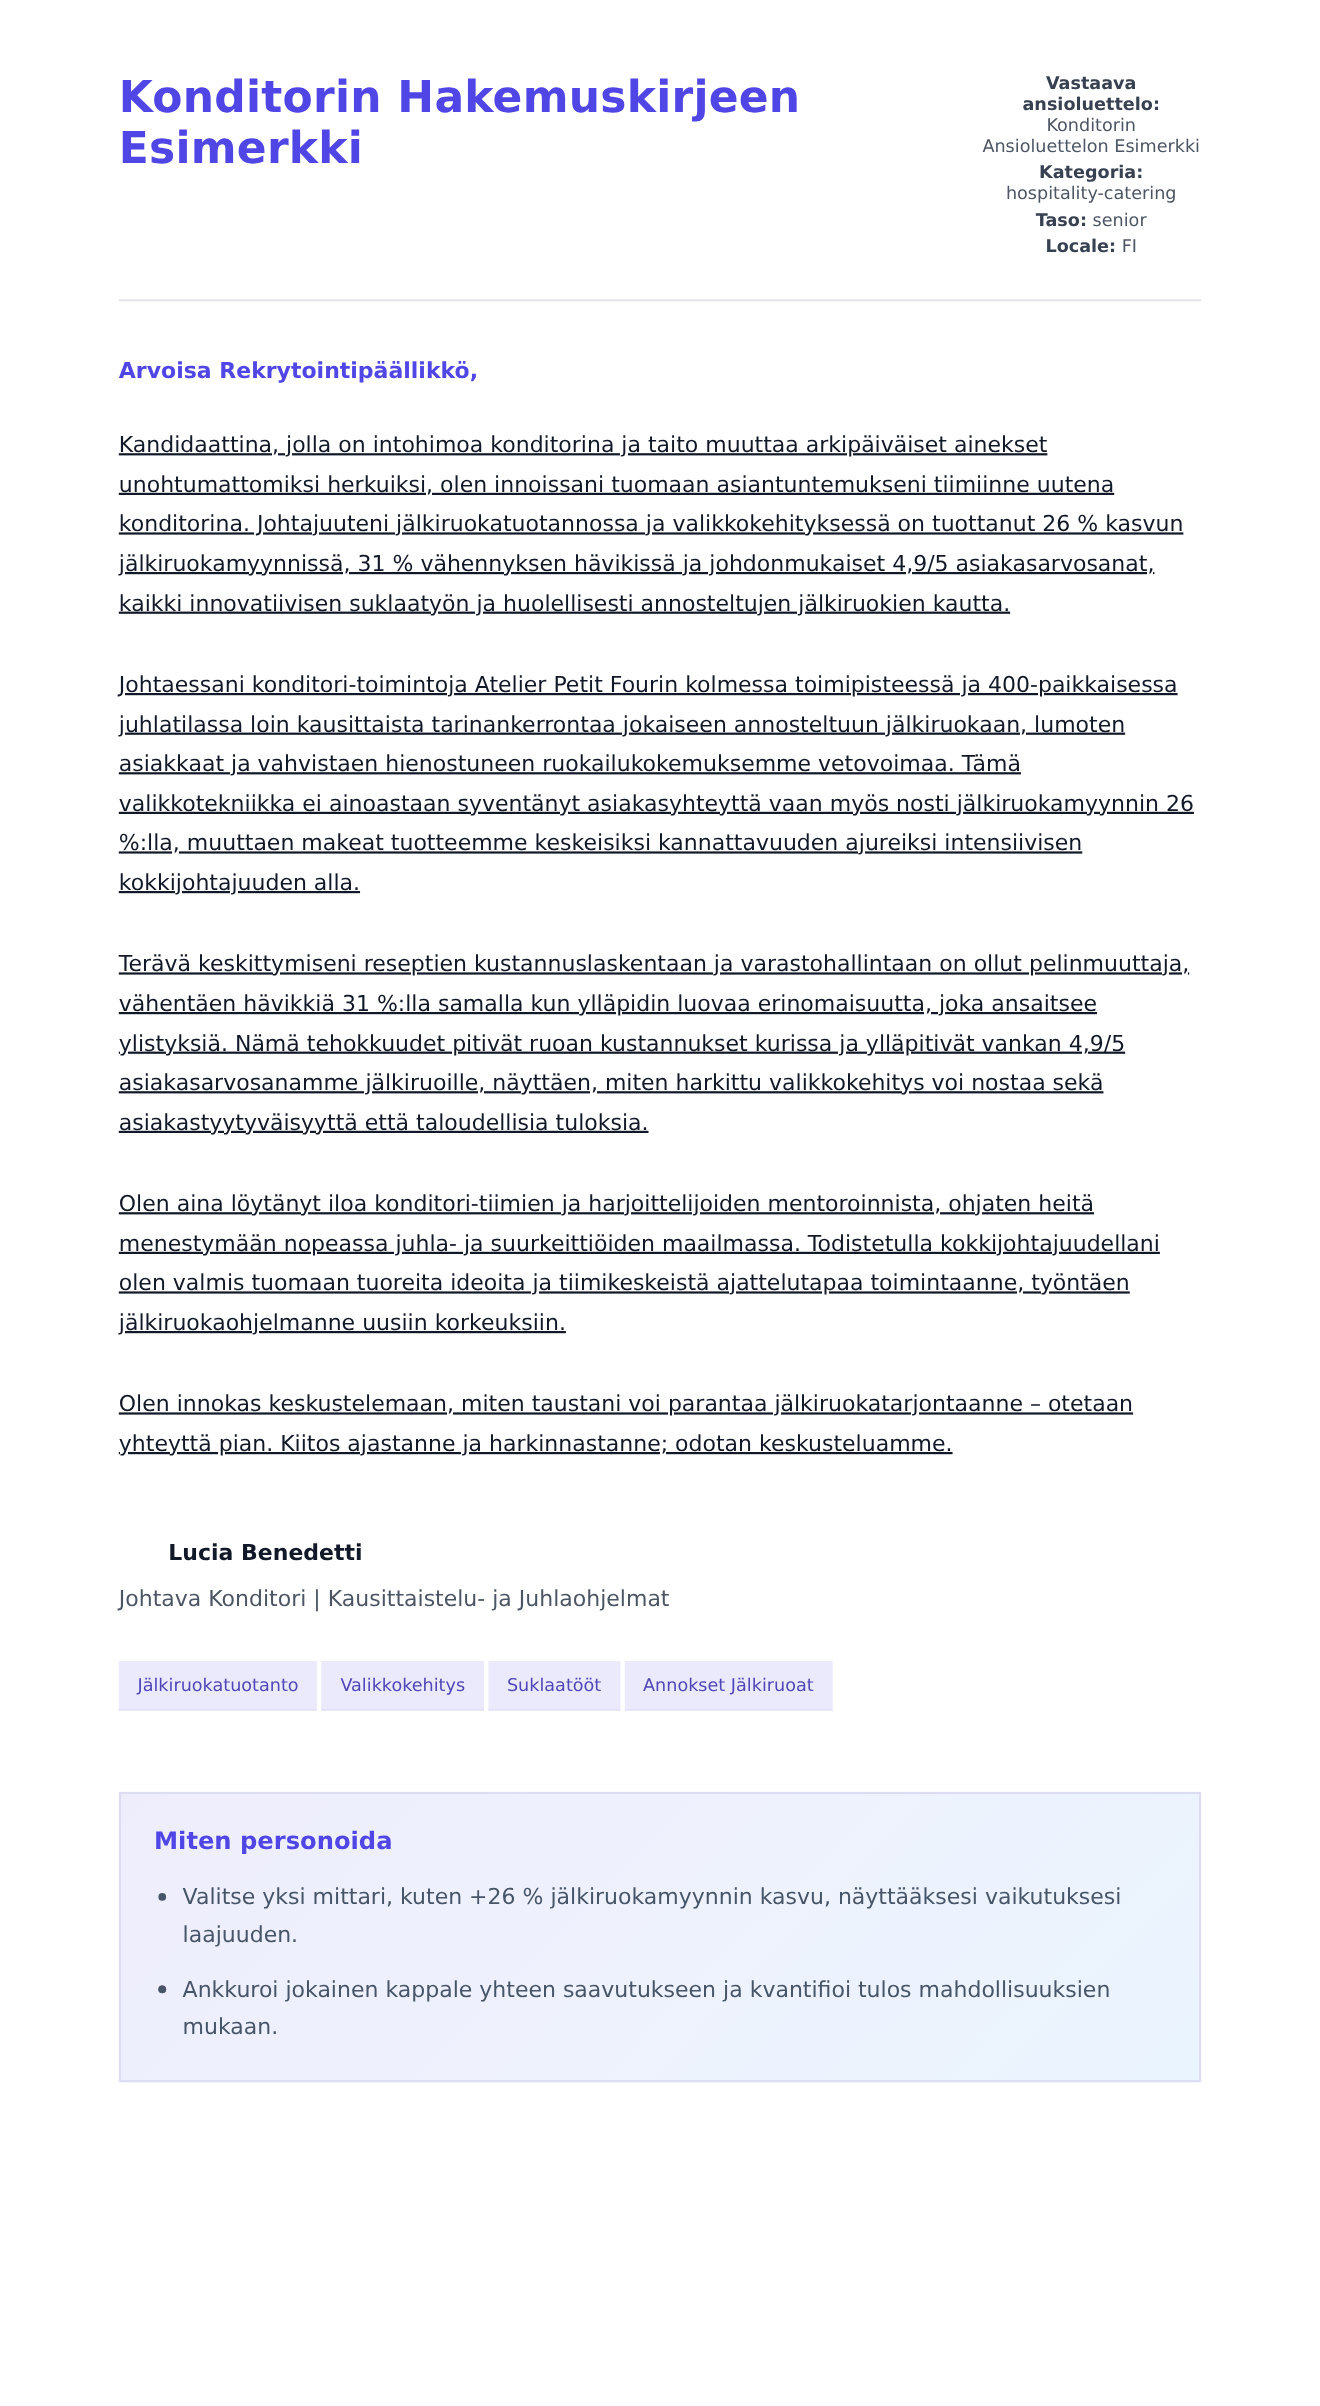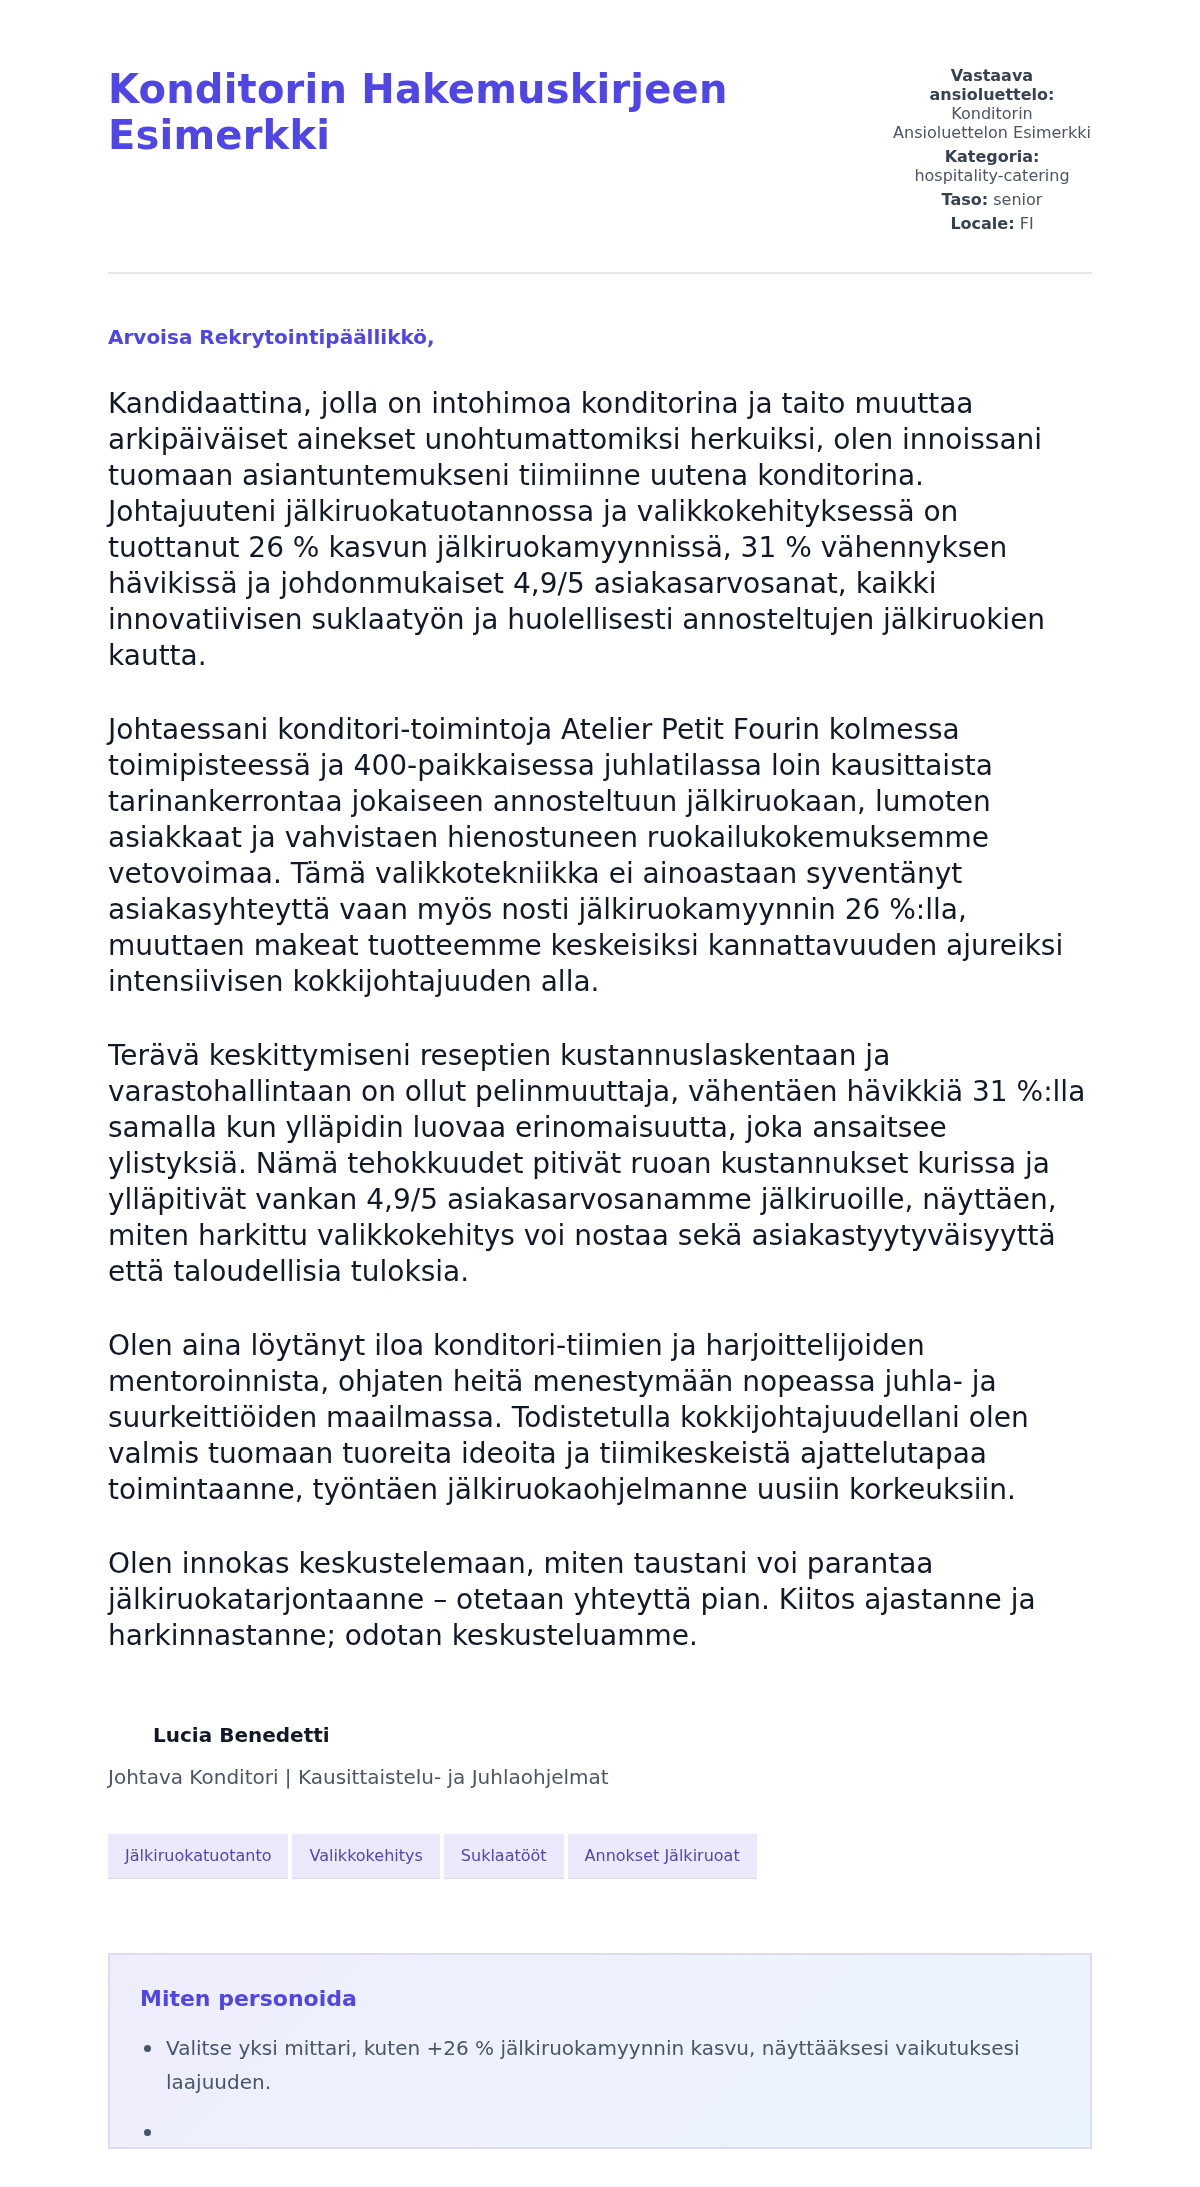--- a/index.html
+++ b/index.html
@@ -49,23 +49,24 @@
 
     .greeting {
       margin-top: 50px;
       font-size: 20px;
       font-weight: bold;
       color: #4f46e5;
       line-height: 26px;
     }
     .body-para {
       margin-top: 36px;
-      font-size: 28px;
+      font-size: 20px;
       line-height: 36px;
       color: #111827;
+      text-decoration: underline;
     }
     .body-para + .body-para { margin-top: 38px; }
 
     .signature { margin-top: 68px; }
     .sig-name {
       font-size: 20px;
       font-weight: bold;
       color: #111827;
       line-height: 26px;
       margin-left: 45px;
@@ -180,16 +181,20 @@
   <aside class="callout">
     <h3 class="callout-title">Miten personoida</h3>
     <ul class="callout-list">
       <li class="callout-item">
         <span class="bullet"></span>
         <span>Valitse yksi mittari, kuten +26 % jälkiruokamyynnin kasvu, näyttääksesi vaikutuksesi laajuuden.</span>
       </li>
       <li class="callout-item">
         <span class="bullet"></span>
       </li>
+      <li class="callout-item">
+        <span class="bullet"></span>
+        <span>Ankkuroi jokainen kappale yhteen saavutukseen ja kvantifioi tulos mahdollisuuksien mukaan.</span>
+      </li>
     </ul>
   </aside>
 
 </div>
 
 </body></html>

